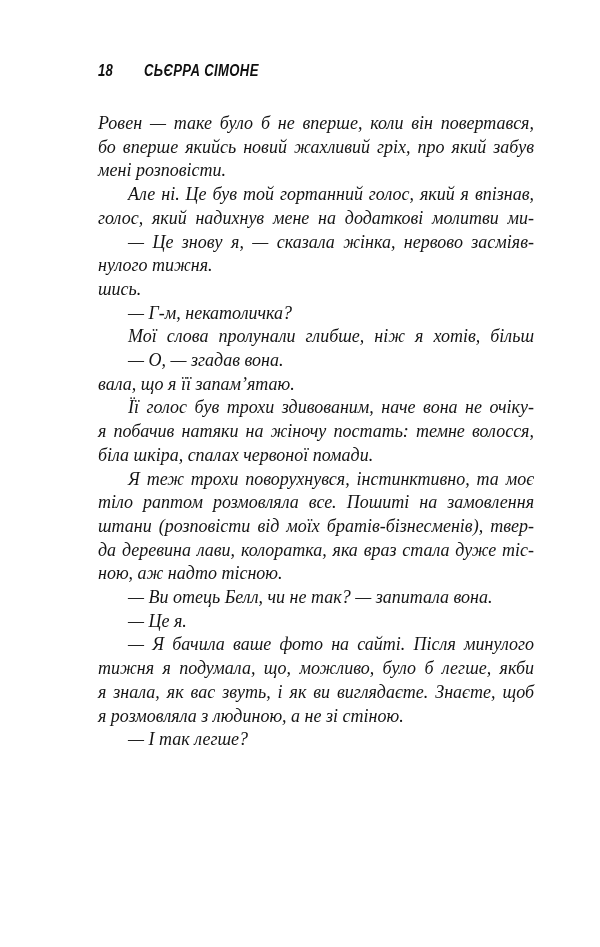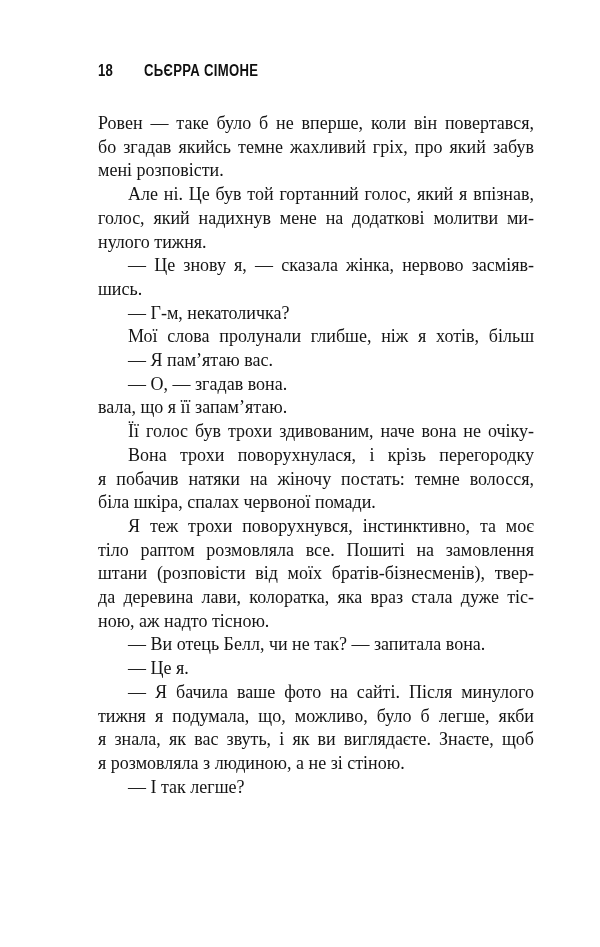--- a/index.html
+++ b/index.html
@@ -8,20 +8,21 @@
     background: #ffffff;
   }
   .page {
     position: relative;
     width: 600px;
     height: 947px;
     background: #ffffff;
     overflow: hidden;
     font-family: "Liberation Serif", "DejaVu Serif", serif;
     color: #161616;
+    font-style: italic;
   }
   .running-header {
     position: absolute;
     left: 98px;
     top: 62px;
     height: 20px;
     display: flex;
     align-items: flex-start;
     font-family: "Liberation Sans", "DejaVu Sans", sans-serif;
     font-weight: bold;
@@ -63,34 +64,32 @@
 
 <div class="page">
 
   <div class="running-header">
     <span class="condensed">18</span>
     <span class="condensed author-name">СЬЄРРА СІМОНЕ</span>
   </div>
 
   <div class="page-text">
       <div class="line">Ровен — таке було б не вперше, коли він повертався,</div>
-      <div class="line">бо згадав якийсь темне жахливий гріх, про який забув</div>
+      <div class="line">бо вперше якийсь новий жахливий гріх, про який забув</div>
       <div class="line end">мені розповісти.</div>
       <div class="line indent">Але ні. Це був той гортанний голос, який я впізнав,</div>
       <div class="line">голос, який надихнув мене на додаткові молитви ми-</div>
+      <div class="line indent">— Це знову я, — сказала жінка, нервово засміяв-</div>
       <div class="line end">нулого тижня.</div>
-      <div class="line indent">— Це знову я, — сказала жінка, нервово засміяв-</div>
       <div class="line end">шись.</div>
       <div class="line end indent">— Г-м, некатоличка?</div>
       <div class="line indent">Мої слова пролунали глибше, ніж я хотів, більш</div>
-      <div class="line end indent">— Я пам’ятаю вас.</div>
       <div class="line end indent">— О, — згадав вона.</div>
       <div class="line end">вала, що я її запам’ятаю.</div>
       <div class="line indent">Її голос був трохи здивованим, наче вона не очіку-</div>
-      <div class="line indent">Вона трохи поворухнулася, і крізь перегородку</div>
       <div class="line">я побачив натяки на жіночу постать: темне волосся,</div>
       <div class="line end">біла шкіра, спалах червоної помади.</div>
       <div class="line indent">Я теж трохи поворухнувся, інстинктивно, та моє</div>
       <div class="line">тіло раптом розмовляла все. Пошиті на замовлення</div>
       <div class="line">штани (розповісти від моїх братів-бізнесменів), твер-</div>
       <div class="line">да деревина лави, колоратка, яка враз стала дуже тіс-</div>
       <div class="line end">ною, аж надто тісною.</div>
       <div class="line end indent">— Ви отець Белл, чи не так? — запитала вона.</div>
       <div class="line end indent">— Це я.</div>
       <div class="line indent">— Я бачила ваше фото на сайті. Після минулого</div>

